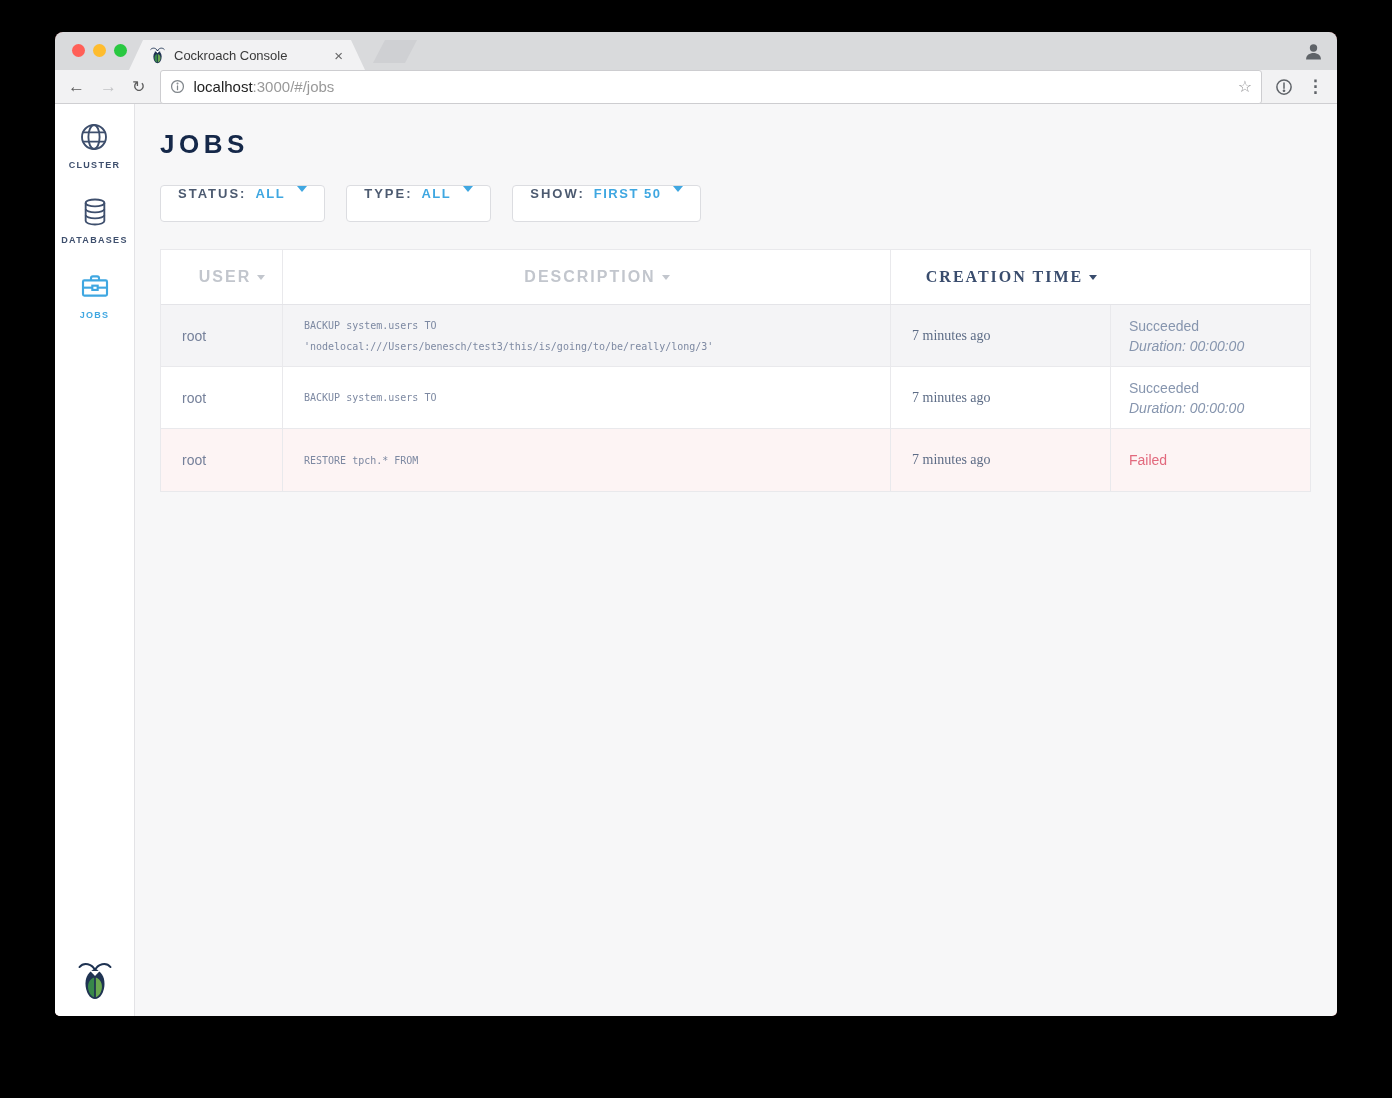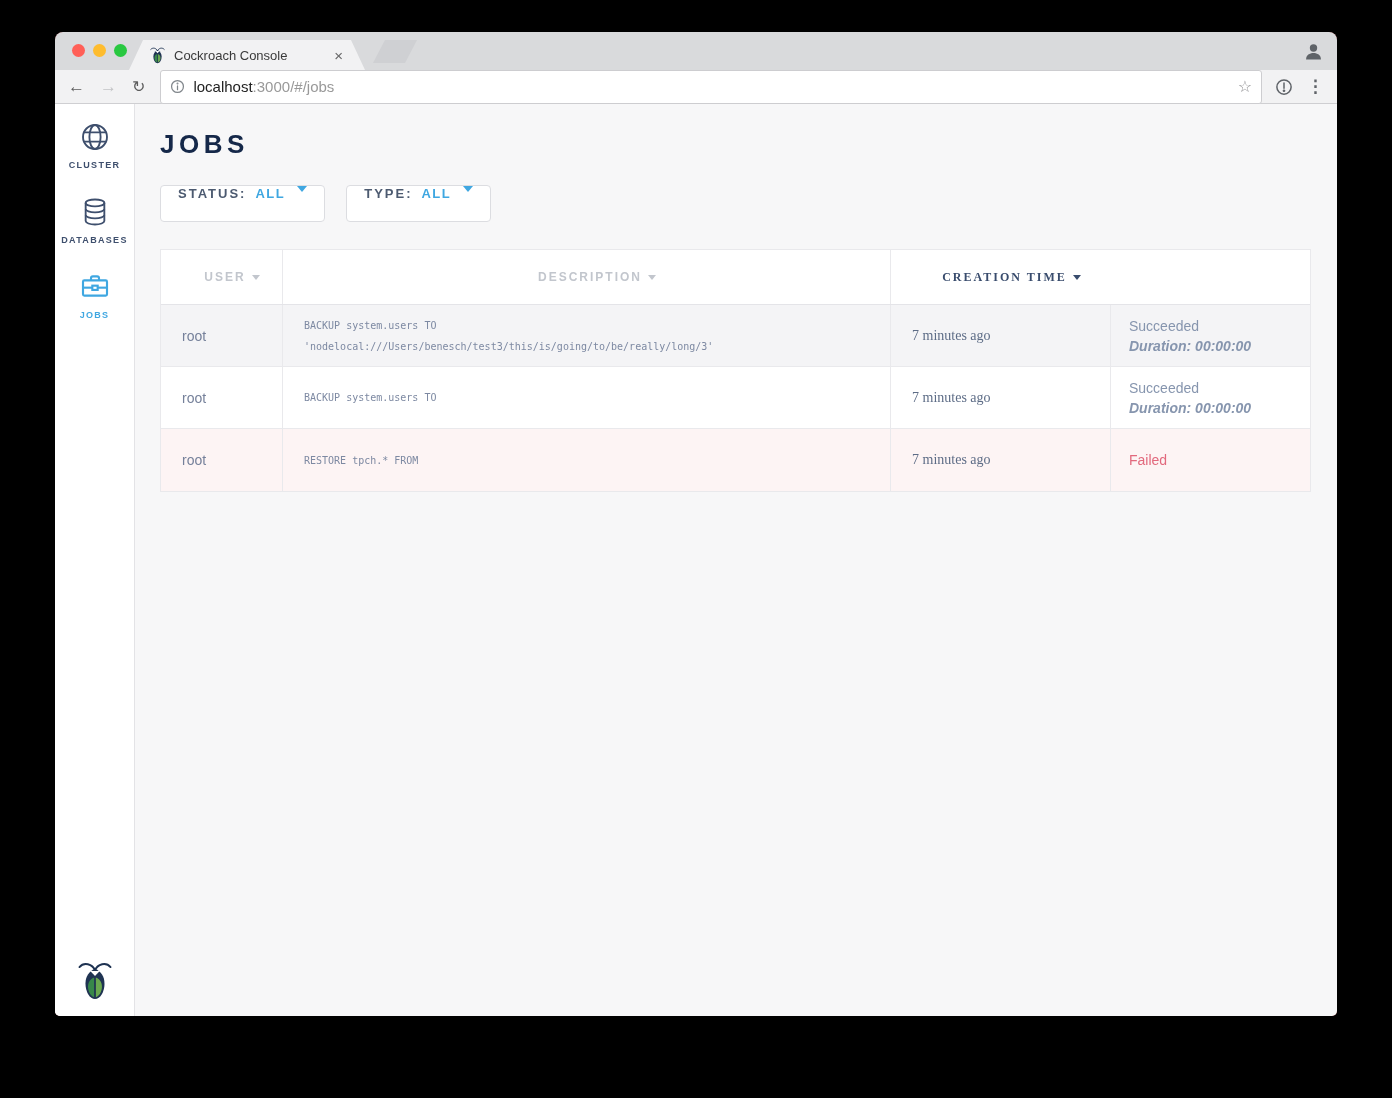--- a/index.html
+++ b/index.html
@@ -61,21 +61,21 @@
   .star { margin-left:auto; font-size:16px; color:#8f8f92; line-height:1; }
   .ext-ic { display:flex; width:18px; height:18px; margin-right:14px; }
   .ext-ic svg { width:100%; height:100%; }
   .menu-ic { font-size:17px; color:#5f6368; font-weight:bold; line-height:1; letter-spacing:0; }
 
   
   .app { flex:1; display:flex; min-height:0; background:#f7f7f8; }
 
   .sidebar {
     width:80px; flex:0 0 auto; background:#fff; border-right:1px solid #e3e3e6;
-    display:flex; flex-direction:column; padding-top:17px; position:relative;
+    display:flex; flex-direction:column; align-items:center; padding-top:17px; position:relative;
   }
   .side-item { display:flex; flex-direction:column; align-items:center; margin-bottom:26px; text-decoration:none; cursor:pointer; }
   .side-ic { width:32px; height:32px; display:flex; }
   .side-ic svg { width:100%; height:100%; }
   .side-label { margin-top:7px; font-size:9px; font-weight:bold; letter-spacing:1.3px; color:#3e4f6d; }
   .side-item.active .side-label { color:#3fa7e1; }
   .side-logo { position:absolute; bottom:14px; left:50%; transform:translateX(-50%); width:38px; height:44px; display:flex; }
   .side-logo svg { width:100%; height:100%; }
 
   .main { flex:1; padding:25px 26px 0 25px; min-width:0; }
@@ -97,29 +97,29 @@
   .t-row:last-child { border-bottom:none; }
   .row-alt { background:#f4f4f6; }
   .row-failed { background:#fdf4f4; }
   .t-cell { display:flex; flex-direction:column; justify-content:center; padding-left:21px; border-right:1px solid #e9e9ec; }
   .t-cell:last-child { border-right:none; }
   .c-user { width:122px; flex:0 0 auto; }
   .c-desc { width:608px; flex:0 0 auto; }
   .c-time { width:220px; flex:0 0 auto;font-family:Liberation Serif, serif; }
   .c-status { flex:1; padding-left:18px; }
   .th { flex-direction:row; align-items:center; gap:6px; cursor:pointer; }
-  .th-label { font-size:12px; font-weight:bold; letter-spacing:2px; color:#c2c6cd; }
+  .th-label { font-size:16px; font-weight:bold; letter-spacing:2px; color:#c2c6cd; }
   .th.sorted .th-label { color:#394c6d; }
   .sort-caret { width:0; height:0; border-left:4px solid transparent; border-right:4px solid transparent; border-top:5px solid #c2c6cd; }
   .th.sorted .sort-caret { border-top-color:#394c6d; }
   .user-text { font-size:14px; color:#75809a; }
   .mono { font-family:"DejaVu Sans Mono", monospace; font-size:10px; line-height:21px; color:#7d89a2; white-space:nowrap; }
   .time-text { font-size:14px; color:#5d6c86; }
   .status-ok { font-size:14px; color:#8695ae; line-height:20px; }
-  .duration { font-size:14px; font-style:italic; color:#8695ae; line-height:20px;font-weight:bold; }
+  .duration { font-size:14px; font-style:italic; color:#8695ae; line-height:20px; }
   .status-failed { font-size:14px; color:#e2697d; }
 </style>
 </head>
 <body>
 
 <div class="window">
 
   <div class="tabstrip">
     <div class="traffic-lights">
       <span class="tl tl-red"></span>
@@ -230,20 +230,25 @@
         <div class="filter-btn">
           <span class="filter-label">STATUS:</span>
           <span class="filter-value">ALL</span>
           <span class="caret"></span>
         </div>
         <div class="filter-btn">
           <span class="filter-label">TYPE:</span>
           <span class="filter-value">ALL</span>
           <span class="caret"></span>
         </div>
+        <div class="filter-btn">
+          <span class="filter-label">SHOW:</span>
+          <span class="filter-value">FIRST 50</span>
+          <span class="caret"></span>
+        </div>
       </div>
 
       <div class="jobs-table">
         <div class="t-header">
           <div class="t-cell c-user th">
             <span class="th-label">USER</span>
             <span class="sort-caret"></span>
           </div>
           <div class="t-cell c-desc th">
             <span class="th-label">DESCRIPTION</span>

